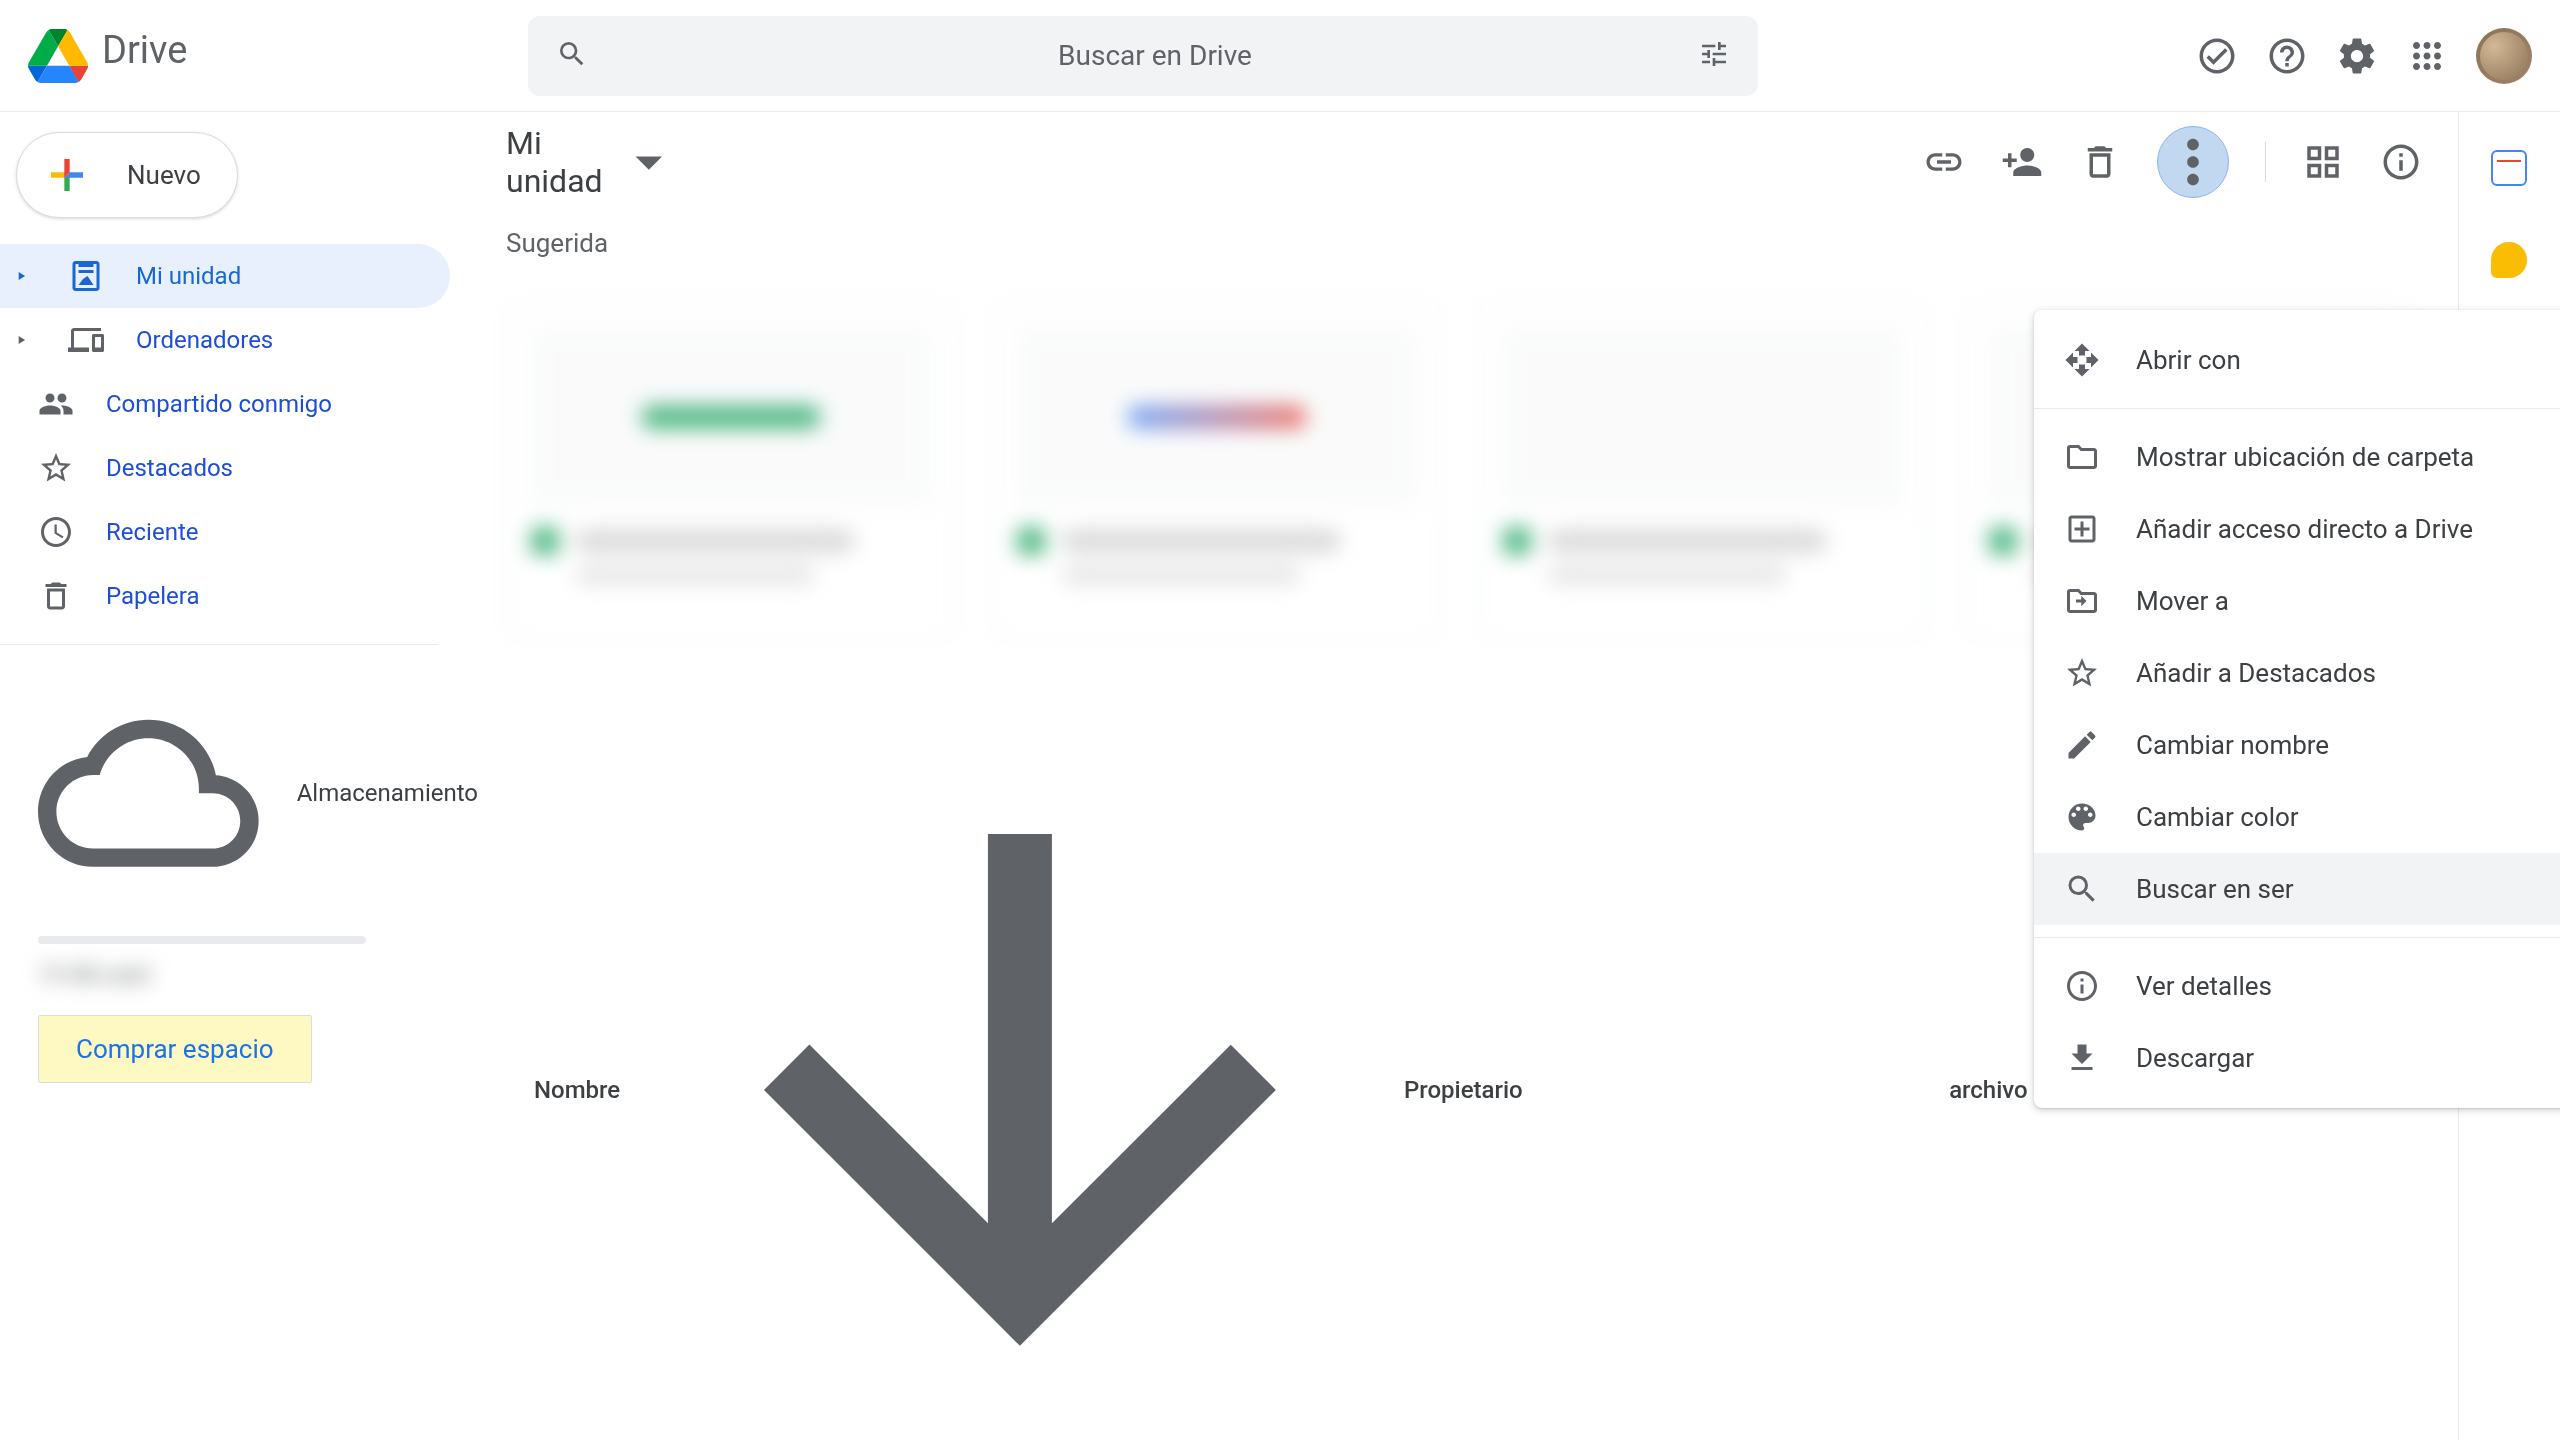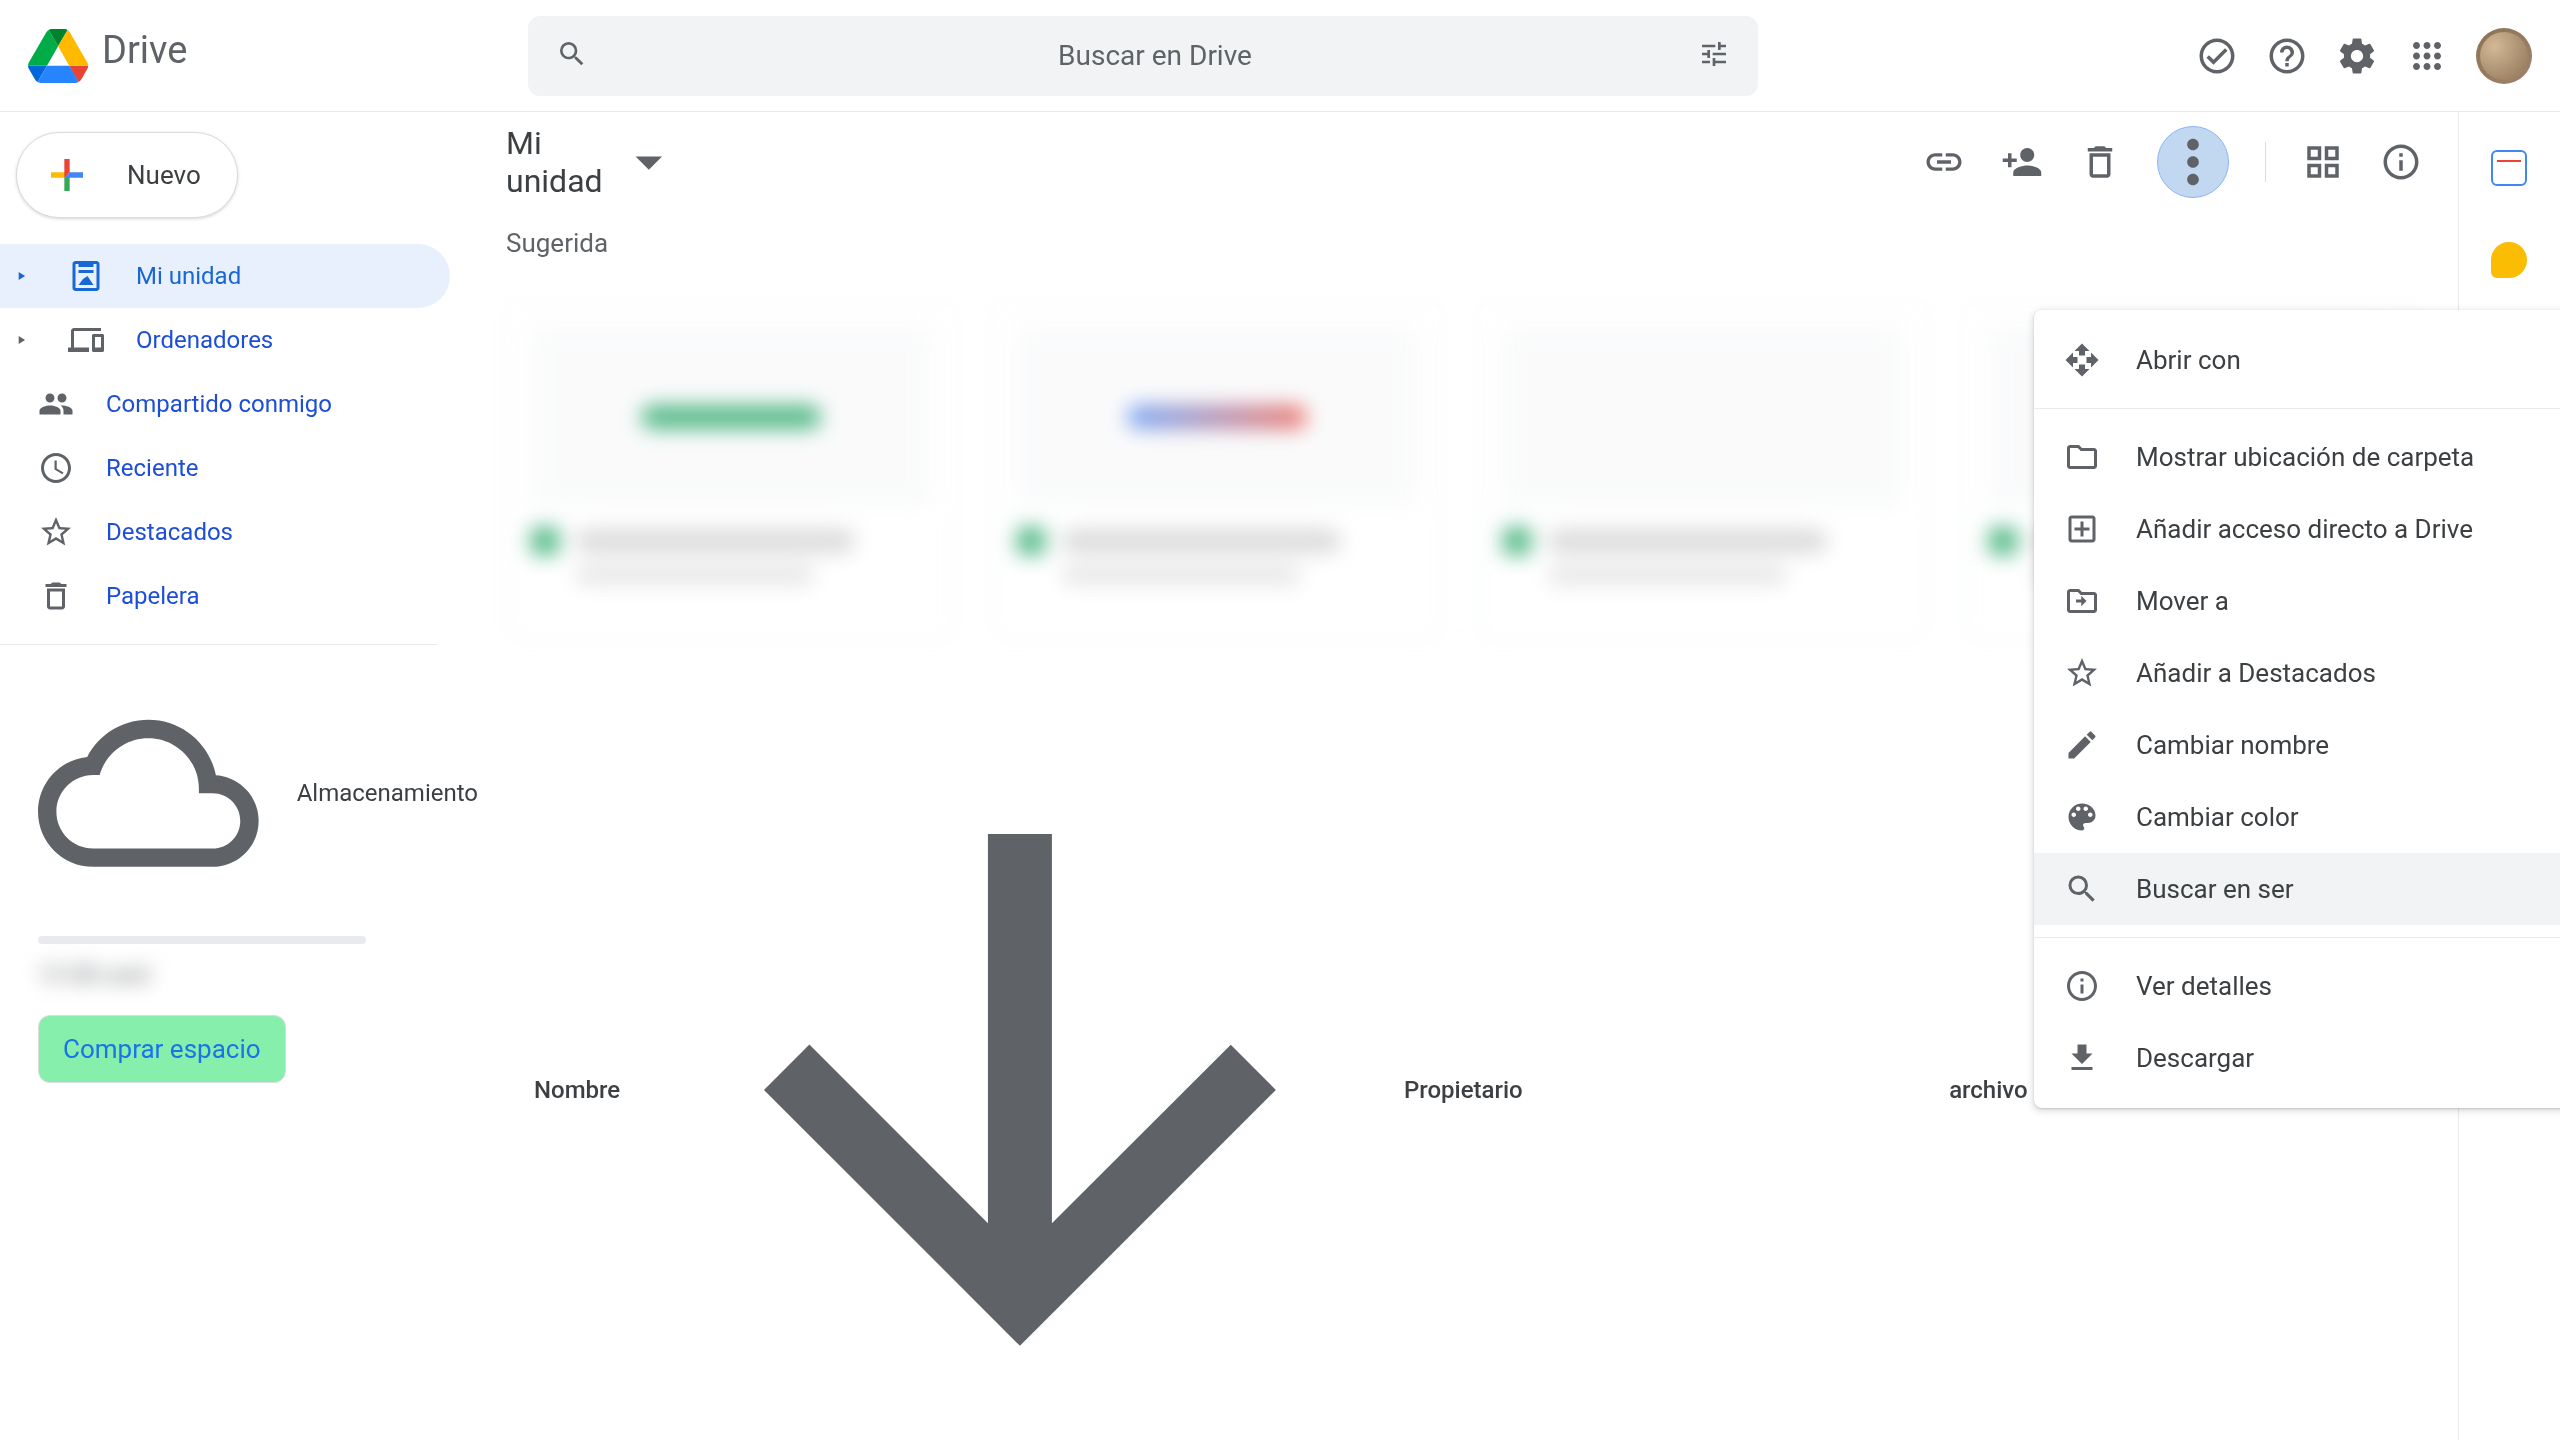--- a/index.html
+++ b/index.html
@@ -31,21 +31,21 @@
 .nav-item.active { background: #e8f0fe; color: #1967d2; }
 .nav-item.active svg { fill: #1967d2; }
 .nav-item.has-arrow { padding-left: 14px; }
 .nav-item .expand-arrow { width: 14px; height: 14px; margin-right: 8px; }
 .nav-item svg { fill: #5f6368; width: 36px; height: 36px; }
 .nav-divider { height: 1px; background: #e8eaed; margin: 16px 0 24px 0; width: 438px; }
 .storage-section { padding: 0 0 0 38px; }
 .storage-item { display: flex; align-items: center; gap: 38px; font-size: 24px; color: #3c4043; padding: 14px 0; }
 .storage-bar { width: 328px; height: 8px; background: #e8eaed; border-radius: 4px; margin: 18px 0; }
 .storage-text { filter: blur(10px); color: #5f6368; font-size: 22px; margin-bottom: 28px; }
-.buy-storage { border: 1px solid #dadce0; border-radius: 12px; padding: 18px 24px; background: #86efac; color: #1a73e8; font-size: 26px; cursor: pointer; }
+.buy-storage { border: 1px solid #dadce0; border-radius: 2px; padding: 18px 37px; background: #fef9c3; color: #1a73e8; font-size: 26px; cursor: pointer; }
 
 
 .main { flex: 1; padding: 0 36px 0 28px; position: relative; max-width: 1980px; }
 .breadcrumb { display: flex; align-items: center; height: 100px; }
 .breadcrumb-title { font-size: 32px; color: #3c4043; display: flex; align-items: center; gap: 14px; cursor: pointer; }
 .toolbar { display: flex; align-items: center; gap: 36px; margin-left: auto; }
 .toolbar-icon { width: 42px; height: 42px; color: #5f6368; cursor: pointer; display: flex; align-items: center; justify-content: center; }
 .toolbar-icon.active-more { background: #c2d7f0; border-radius: 50%; width: 72px; height: 72px; border: 1px solid #8ab4f8; }
 .toolbar-div { width: 1px; height: 40px; background: #dadce0; }
 .suggested { font-size: 26px; color: #5f6368; margin: 16px 0 44px 0; }
@@ -173,29 +173,29 @@
       <span>Ordenadores</span>
     </div>
     <div class="nav-item">
       <svg viewBox="0 0 24 24">
           <path d="M16 11c1.66 0 2.99-1.34 2.99-3S17.66 5 16 5c-1.66 0-3 1.34-3 3s1.34 3 3 3zm-8 0c1.66 0 2.99-1.34 2.99-3S9.66 5 8 5C6.34 5 5 6.34 5 8s1.34 3 3 3zm0 2c-2.33 0-7 1.17-7 3.5V19h14v-2.5c0-2.33-4.67-3.5-7-3.5zm8 0c-.29 0-.62.02-.97.05 1.16.84 1.97 1.97 1.97 3.45V19h6v-2.5c0-2.33-4.67-3.5-7-3.5z"></path>
         </svg>
       <span>Compartido conmigo</span>
     </div>
     <div class="nav-item">
       <svg viewBox="0 0 24 24">
+          <path d="M22 9.24l-7.19-.62L12 2 9.19 8.63 2 9.24l5.46 4.73L5.82 21 12 17.27 18.18 21l-1.63-7.03L22 9.24zM12 15.4l-3.76 2.27 1-4.28-3.32-2.88 4.38-.38L12 6.1l1.71 4.04 4.38.38-3.32 2.88 1 4.28L12 15.4z"></path>
+        </svg>
+      <span>Destacados</span>
+    </div>
+    <div class="nav-item">
+      <svg viewBox="0 0 24 24">
           <path d="M11.99 2C6.47 2 2 6.48 2 12s4.47 10 9.99 10C17.52 22 22 17.52 22 12S17.52 2 11.99 2zM12 20c-4.42 0-8-3.58-8-8s3.58-8 8-8 8 3.58 8 8-3.58 8-8 8zm.5-13H11v6l5.25 3.15.75-1.23-4.5-2.67z"></path>
         </svg>
       <span>Reciente</span>
-    </div>
-    <div class="nav-item">
-      <svg viewBox="0 0 24 24">
-          <path d="M22 9.24l-7.19-.62L12 2 9.19 8.63 2 9.24l5.46 4.73L5.82 21 12 17.27 18.18 21l-1.63-7.03L22 9.24zM12 15.4l-3.76 2.27 1-4.28-3.32-2.88 4.38-.38L12 6.1l1.71 4.04 4.38.38-3.32 2.88 1 4.28L12 15.4z"></path>
-        </svg>
-      <span>Destacados</span>
     </div>
     <div class="nav-item">
       <svg viewBox="0 0 24 24">
           <path d="M6 19c0 1.1.9 2 2 2h8c1.1 0 2-.9 2-2V7H6v12zM8 9h8v10H8V9zm7.5-5l-1-1h-5l-1 1H5v2h14V4z"></path>
         </svg>
       <span>Papelera</span>
     </div>
     <div class="nav-divider"></div>
     <div class="storage-section">
       <div class="storage-item">

